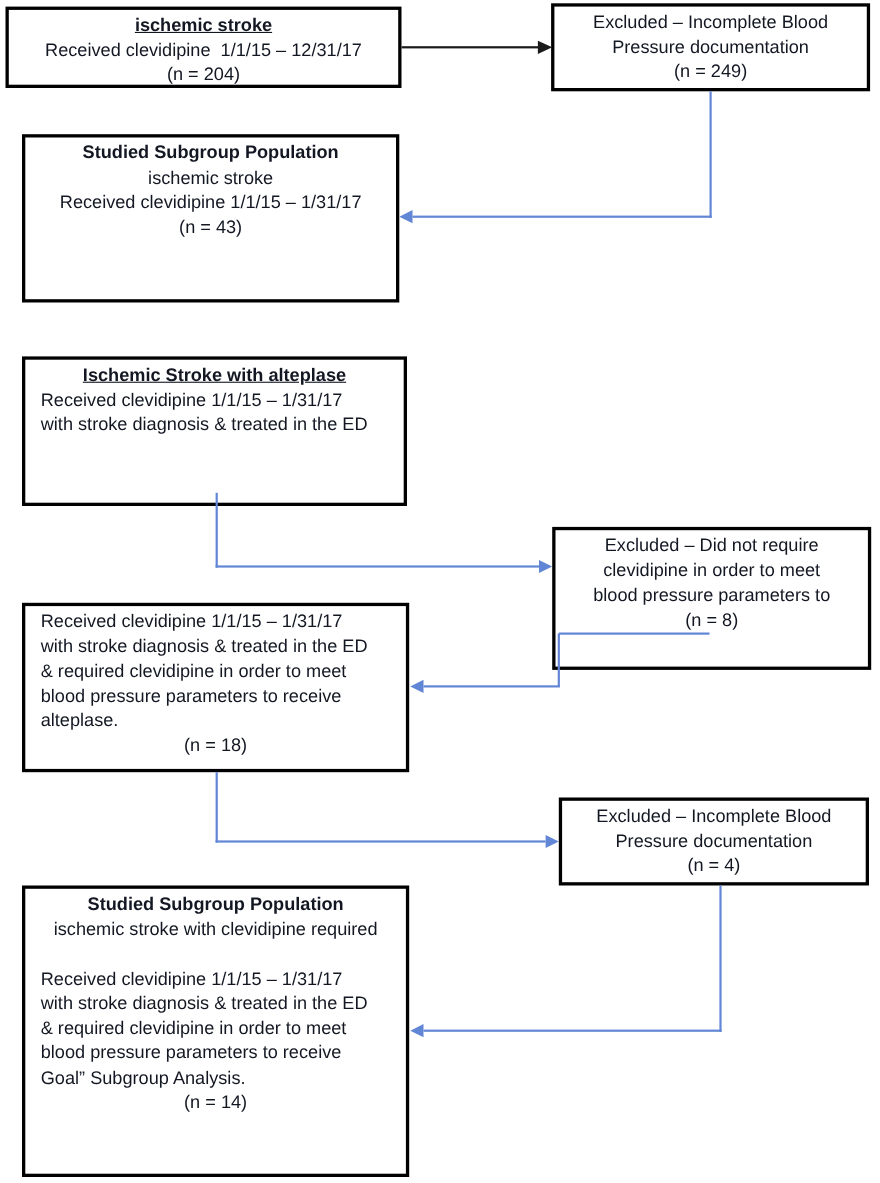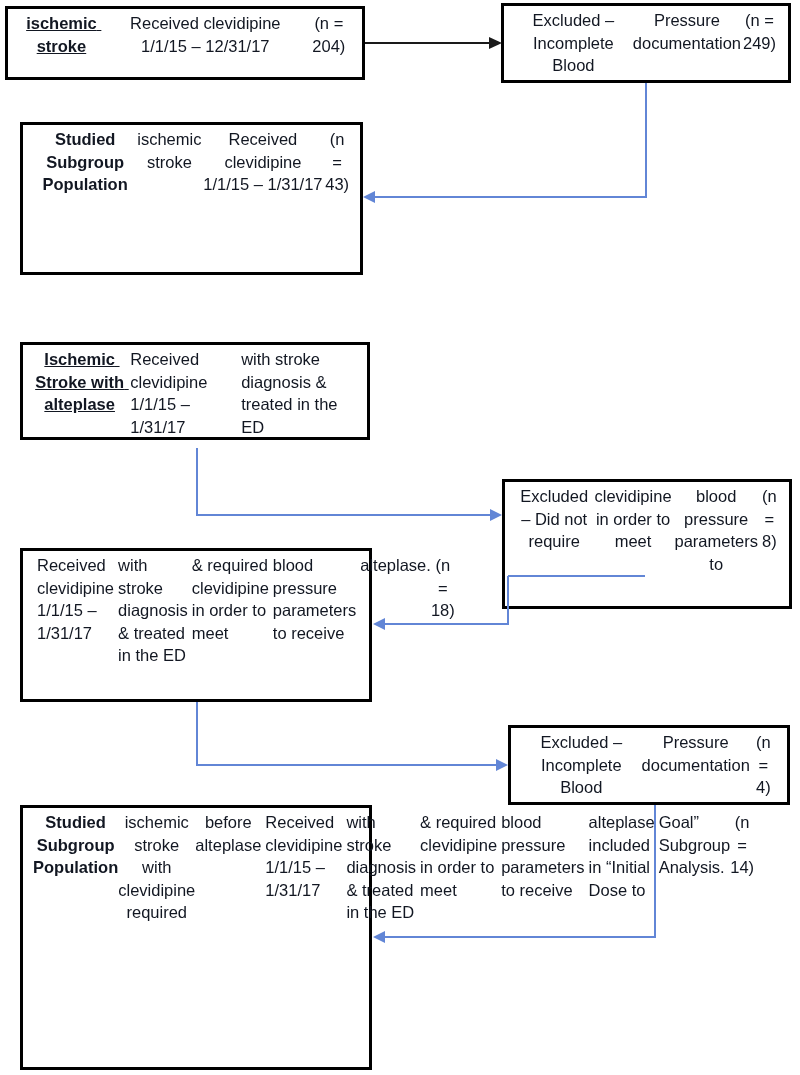--- a/index.html
+++ b/index.html
@@ -18,40 +18,40 @@
     background: var(--bg);
     font-family: "Liberation Sans", "DejaVu Sans", sans-serif;
     color: var(--text-color);
     overflow: hidden;
   }
   .box {
     position: absolute;
     border: 3px solid var(--box-border);
     background: var(--bg);
     display: flex;
-    flex-direction: row;
+    flex-direction: column;
     justify-content: flex-start;
     padding: 3px 10px;
   }
   .line {
     font-size: 16.5px;
     line-height: 22.5px;
     text-align: center;
     white-space: pre-wrap;
     min-height: 22.5px;
   }
   .line.left { text-align: left; padding-left: 4px; }
   .line.bold { font-weight: 700; }
   .line.underline { text-decoration: underline; }
 
   
   .box1 { left: 5px;   top: 6px;   width: 360px; height: 74px;  }
   .box2 { left: 501px; top: 3px;   width: 290px; height: 80px;  }
   .box3 { left: 20px;  top: 122px; width: 343px; height: 153px; }
-  .box4 { left: 20px;  top: 342px; width: 350px; height: 98px; }
+  .box4 { left: 20px;  top: 324px; width: 350px; height: 136px; }
   .box5 { left: 502px; top: 448px; width: 290px; height: 130px; margin-top: 31px; }
   .box6 { left: 20px;  top: 548px; width: 352px; height: 154px; }
   .box7 { left: 508px; top: 725px; width: 282px; height: 80px;  }
   .box8 { left: 20px;  top: 805px; width: 352px; height: 265px; }
 
   
   .seg { position: absolute; background: var(--arrow-blue); z-index: 5; }
   .seg.black { background: var(--arrow-black); }
   .head { position: absolute; width: 0; height: 0; z-index: 6; }
   .head.right { border-top: 6px solid transparent; border-bottom: 6px solid transparent; border-left: 12px solid var(--arrow-blue); }
@@ -106,27 +106,25 @@
 
   <div class="box box7">
     <div class="line">Excluded – Incomplete Blood</div>
     <div class="line">Pressure documentation</div>
     <div class="line">(n = 4)</div>
   </div>
 
   <div class="box box8">
     <div class="line bold">Studied Subgroup Population</div>
     <div class="line">ischemic stroke with clevidipine required</div>
-    <div class="line">before alteplase</div>
     <div class="line"></div>
     <div class="line left">Received clevidipine 1/1/15 – 1/31/17</div>
     <div class="line left">with stroke diagnosis &amp; treated in the ED</div>
     <div class="line left">&amp; required clevidipine in order to meet</div>
     <div class="line left">blood pressure parameters to receive</div>
-    <div class="line left">alteplase included in “Initial Dose to</div>
     <div class="line left">Goal” Subgroup Analysis.</div>
     <div class="line">(n = 14)</div>
   </div>
 
   <div class="seg black" style="left:365px; top:42px; width:127px; height:2px;"></div>
   <div class="head black-right" style="left:489px; top:37px;"></div>
 
   <div class="seg" style="left:645px; top:83px; width:2px; height:115px;"></div>
   <div class="seg" style="left:375px; top:196px; width:272px; height:2px;"></div>
   <div class="head left" style="left:363px; top:191px;"></div>

